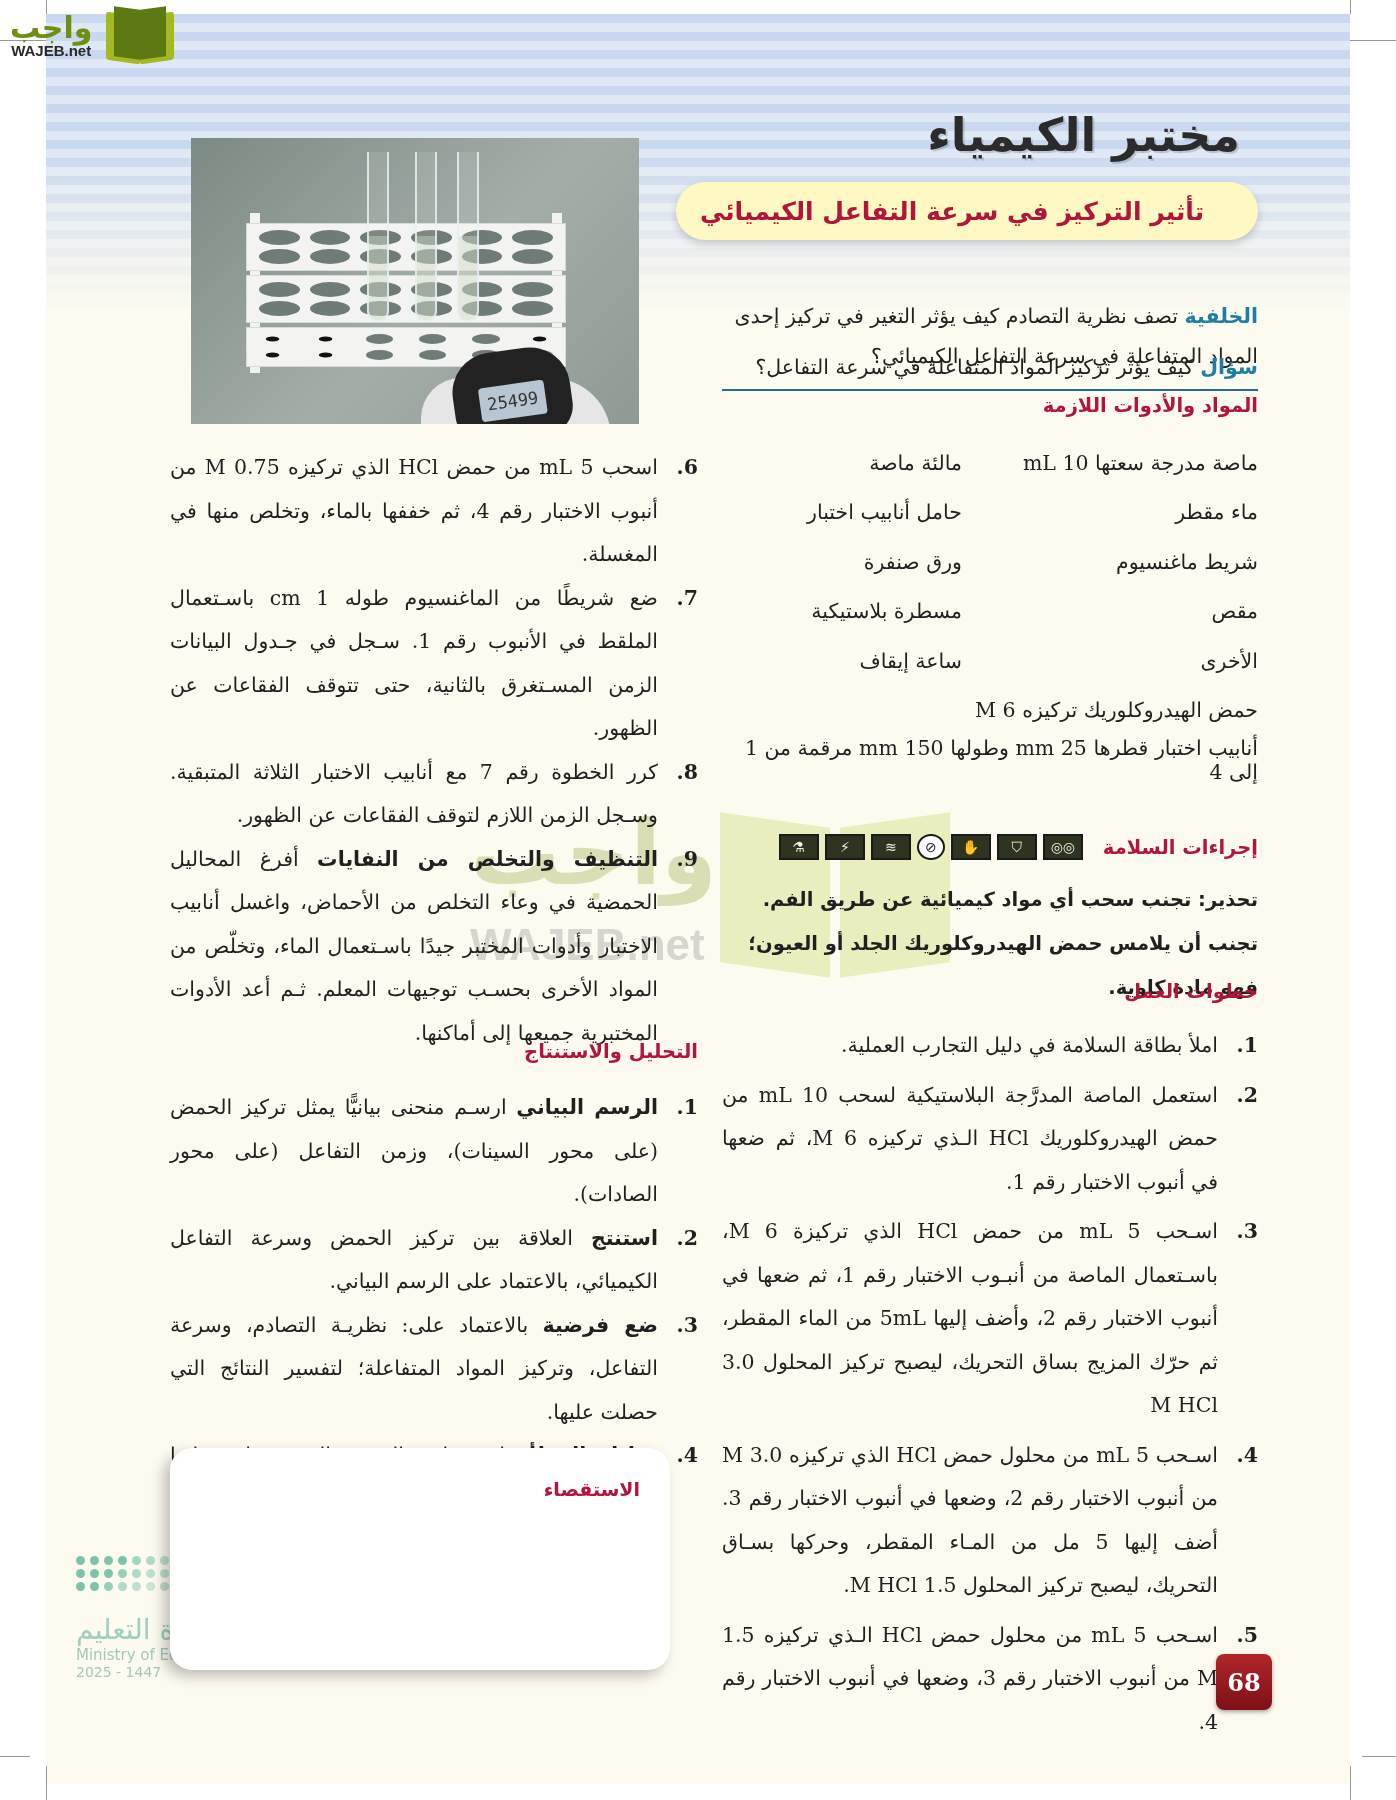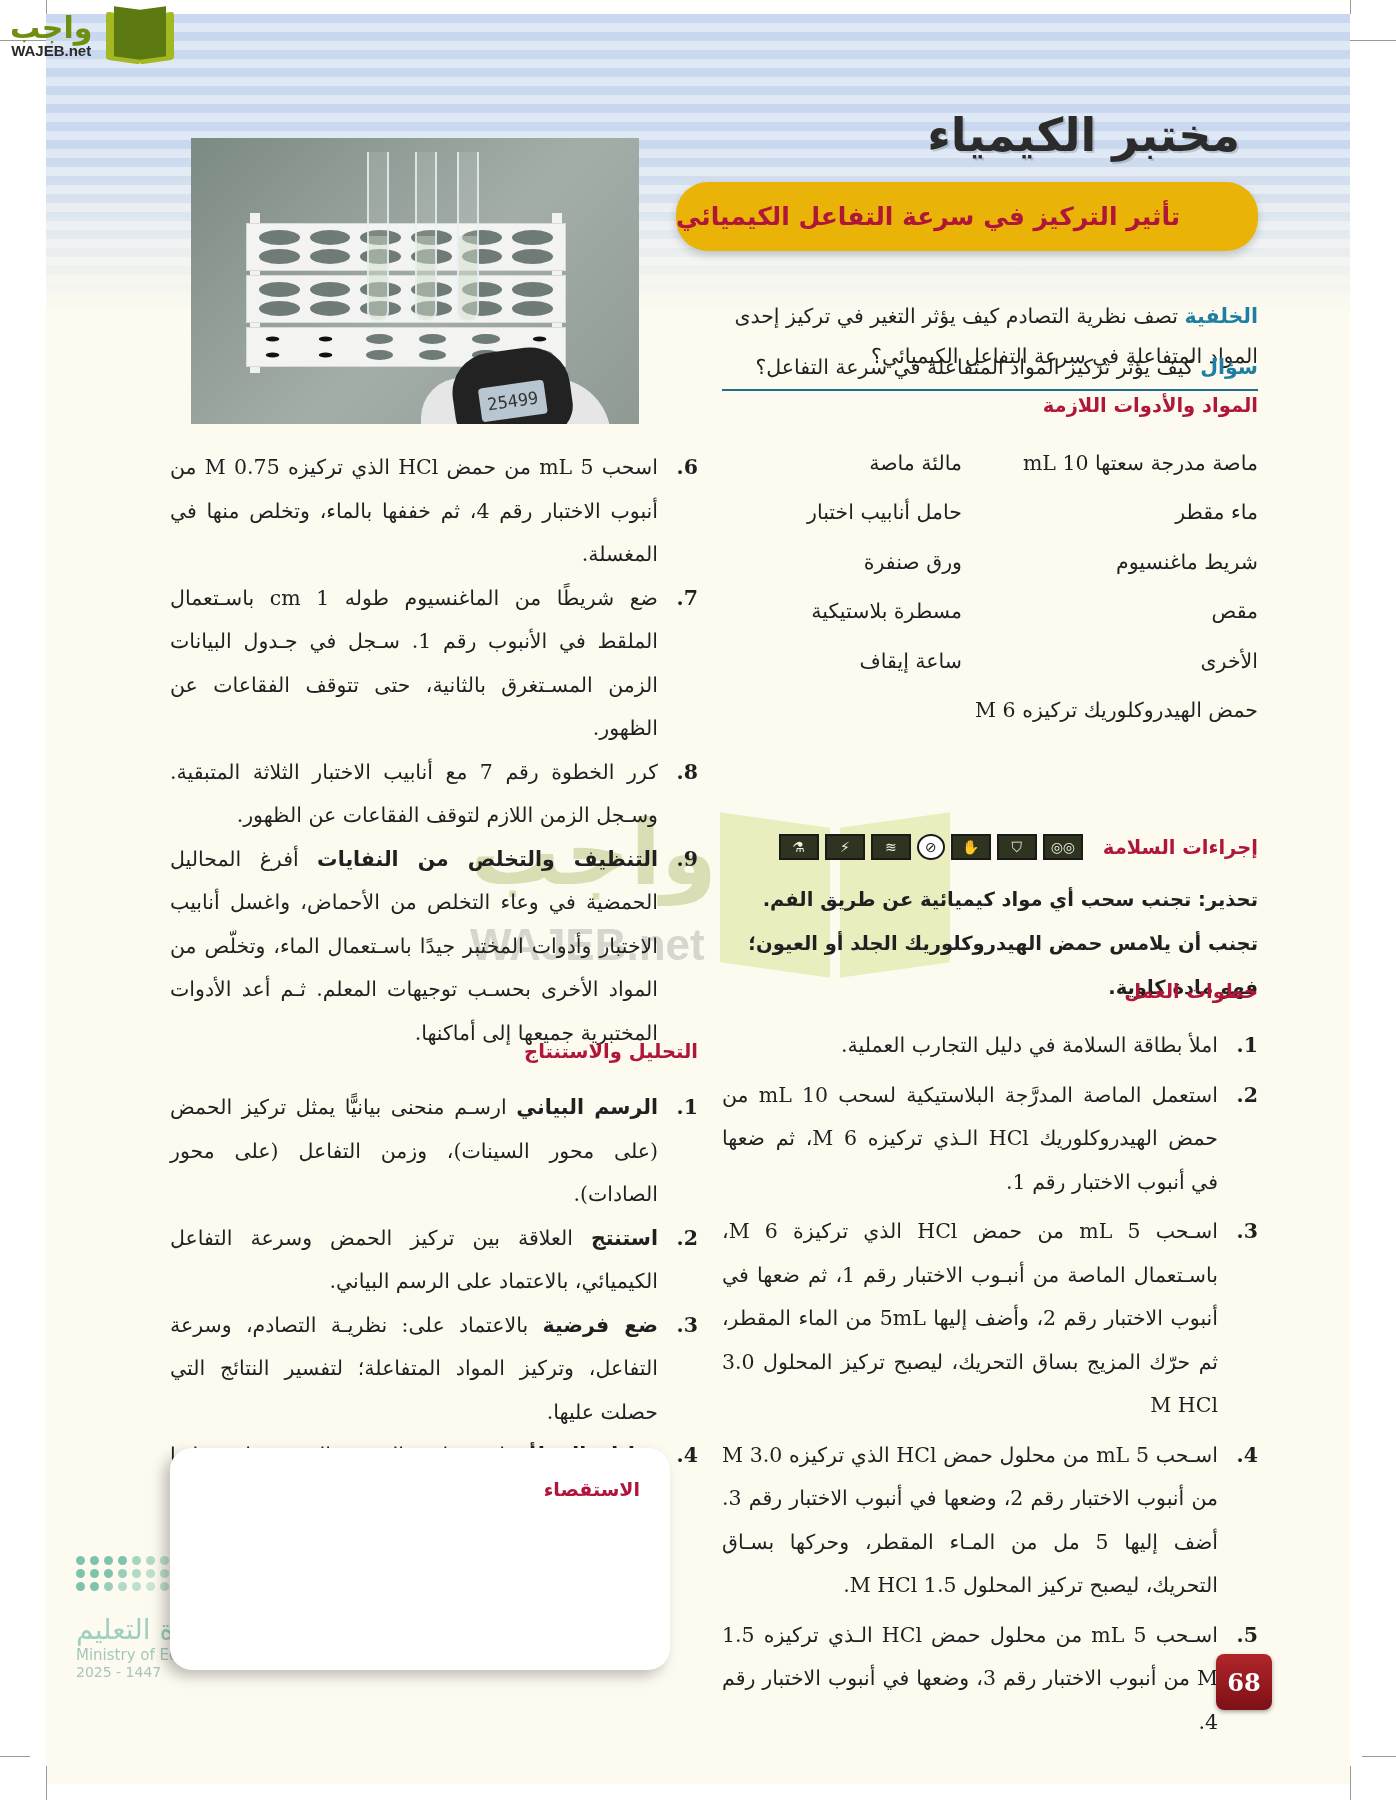--- a/index.html
+++ b/index.html
@@ -31,23 +31,23 @@
   .logo-book .pr2 { position: absolute; left: 40px; top: 2px; width: 26px; height: 50px; background: #5d7a12; transform: skewY(-8deg); }
 
   .rtl { direction: rtl; text-align: right; }
 
   .main-title {
     position: absolute; right: 156px; top: 108px;
     font-family: "DejaVu Sans", sans-serif; font-weight: bold; font-size: 46px; color: #2b2b2b;
     text-shadow: 2px 2px 0 rgba(0,0,0,0.15);
   }
   .subtitle-pill {
-    position: absolute; left: 676px; top: 182px; width: 582px; height: 69px;
-    background: #eab308; border-radius: 32px; box-shadow: 0 4px 8px rgba(0,0,0,0.18);
-    display: flex; align-items: center; justify-content: flex-start; padding-right: 30px;
+    position: absolute; left: 676px; top: 182px; width: 582px; height: 58px;
+    background: #fef9c3; border-radius: 32px; box-shadow: 0 4px 8px rgba(0,0,0,0.18);
+    display: flex; align-items: center; justify-content: center; padding-right: 30px;
   }
   .subtitle-pill span { font-family: "DejaVu Sans", sans-serif; font-weight: bold; font-size: 25px; color: #b0163a; }
 
   .photo {
     position: absolute; left: 191px; top: 138px; width: 448px; height: 286px;
     background: linear-gradient(135deg, #7c8a84 0%, #a4aea8 55%, #8f9a94 100%);
     overflow: hidden;
   }
   .rack { position: absolute; left: 55px; top: 85px; width: 320px; height: 150px; }
   .rack .shelf { position: absolute; left: 0; width: 320px; height: 48px; background: #f3f4f2; border: 1px solid #d8dad6; }
@@ -240,20 +240,23 @@
   <div class="mat-row">
     <span class="c1">مقص</span>
     <span class="c2">مسطرة بلاستيكية</span>
   </div>
   <div class="mat-row">
     <span class="c1">الأخرى</span>
     <span class="c2">ساعة إيقاف</span>
   </div>
   <div class="mat-row">
     <span>حمض الهيدروكلوريك تركيزه 6 M</span>
+  </div>
+  <div class="mat-row">
+    <span>أنابيب اختبار قطرها 25 mm وطولها 150 mm مرقمة من 1 إلى 4</span>
   </div>
 </div>
 
 <div class="watermark">
   <div class="bk1"></div>
     <div class="bk2"></div>
   <div class="wm-ar">واجب</div>
   <div class="wm-en">WAJEB.net</div>
 </div>
 

